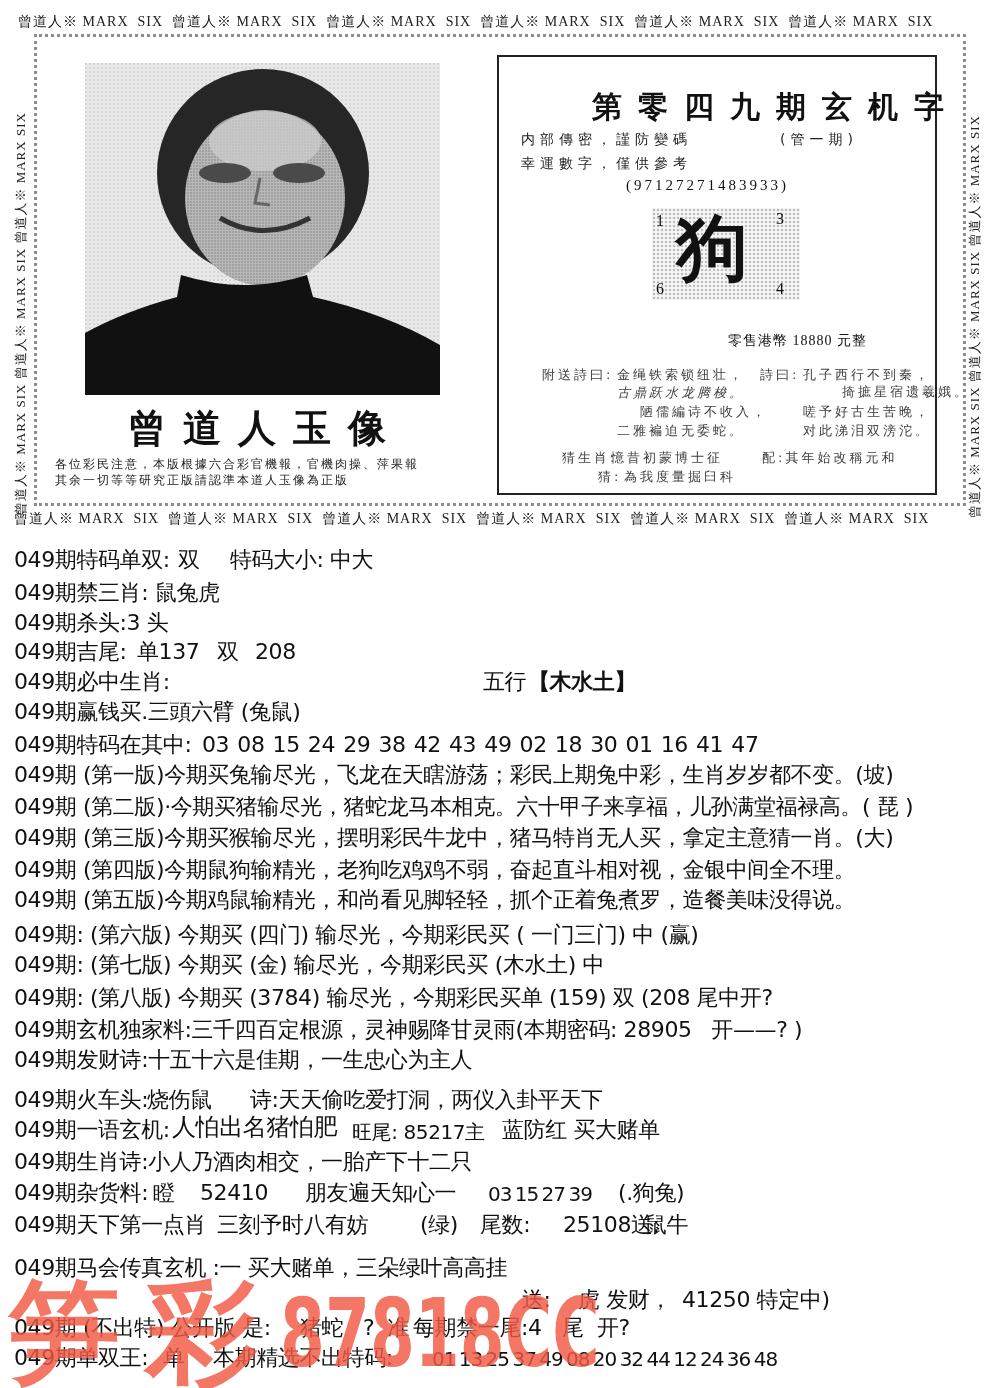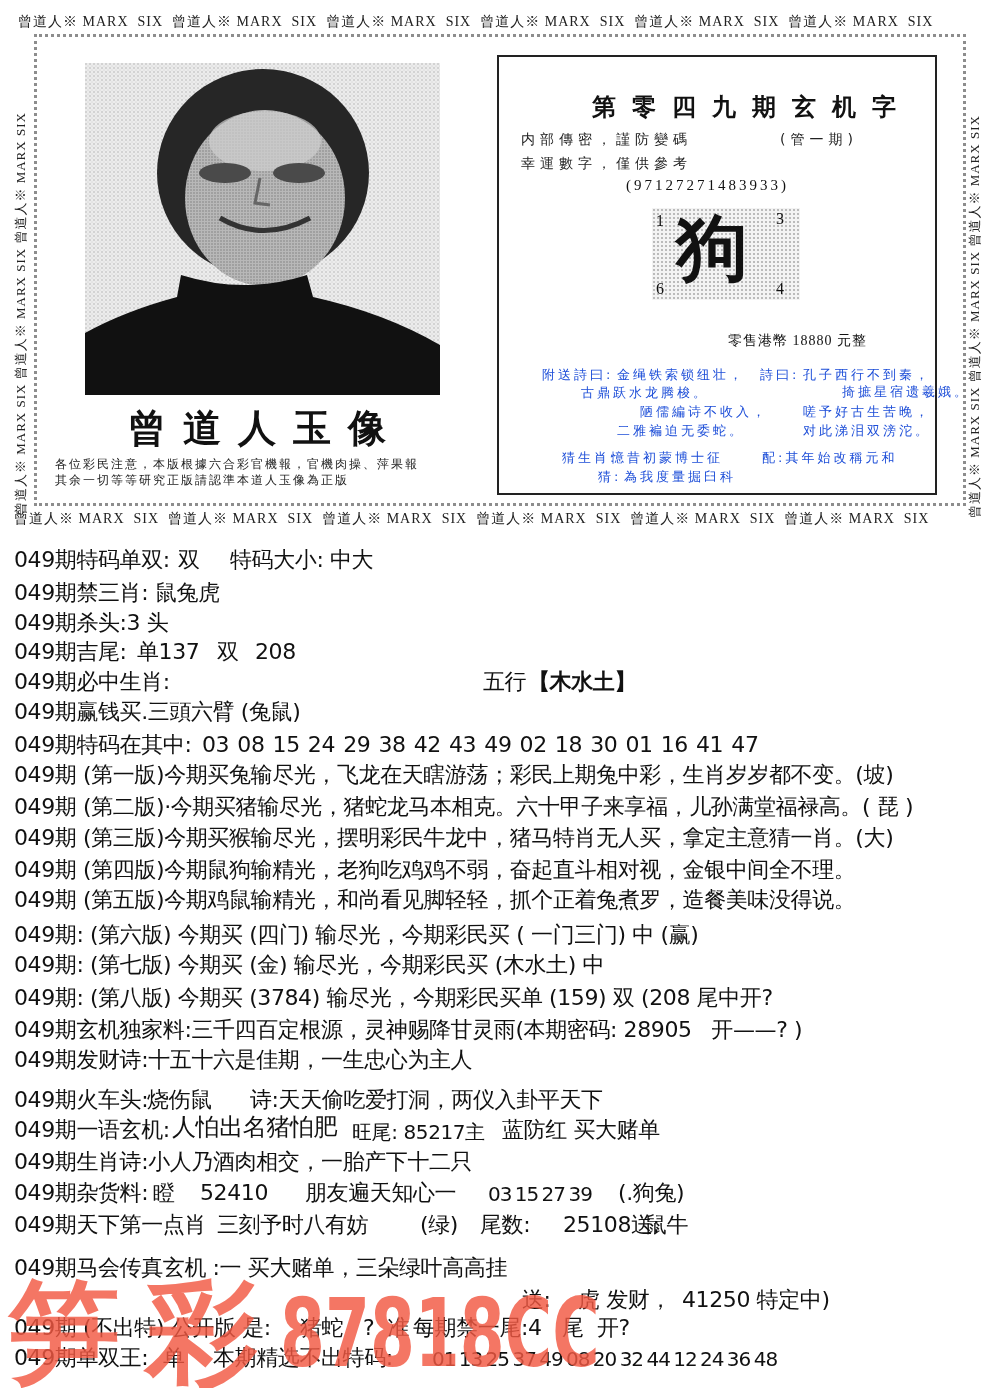--- a/index.html
+++ b/index.html
@@ -29,33 +29,33 @@
   .portrait { position: absolute; left: 85px; top: 63px; width: 355px; height: 332px; }
   .caption {
     position: absolute; left: 128px; top: 404px; font-size: 38px; font-weight: bold;
     letter-spacing: 17px; line-height: 48px; white-space: pre;
     font-family: "DejaVu Serif", "Liberation Serif", serif;
   }
   .notice { position: absolute; left: 55px; font-size: 12px; letter-spacing: 2px; line-height: 15px; white-space: pre; color: #222; }
   
   .xbox { position: absolute; left: 497px; top: 55px; width: 436px; height: 436px; border: 2px solid #222; }
   .serif { font-family: "DejaVu Serif", "Liberation Serif", serif; }
-  .x-title { left: 592px; top: 92px; font-size: 24px; font-weight: bold; letter-spacing: 16px; line-height: 30px; }
+  .x-title { left: 592px; top: 92px; font-size: 30px; font-weight: bold; letter-spacing: 16px; line-height: 30px; }
   .x-small { font-size: 14px; letter-spacing: 5px; line-height: 18px; color: #222; }
   .x-lucky { left: 626px; top: 176px; font-size: 15px; letter-spacing: 3px; line-height: 18px; font-family: "Liberation Serif", serif; }
   .stipple {
     position: absolute; left: 652px; top: 208px; width: 148px; height: 92px;
     background-color: #f3f3f3;
     background-image: radial-gradient(#b9b9b9 0.7px, transparent 1.1px);
     background-size: 4px 4px;
   }
   .corner { font-size: 16px; line-height: 18px; font-family: "Liberation Serif", serif; }
   .big-char { left: 676px; top: 206px; font-size: 72px; font-weight: bold; line-height: 84px; font-family: "DejaVu Serif", serif; }
   .price { left: 728px; top: 332px; font-size: 14px; letter-spacing: 1px; line-height: 18px; font-family: "Liberation Serif", serif; }
-  .poem { font-size: 13px; letter-spacing: 3px; line-height: 16px; color: #1d4ed8; }
+  .poem { font-size: 13px; letter-spacing: 3px; line-height: 16px; color: #404040; }
   
   .line { position: absolute; left: 0; width: 997px; height: 28px; }
   .seg { position: absolute; top: 0; white-space: pre; font-size: 22px; line-height: 26px; letter-spacing: -0.4px; }
   .bold { font-weight: bold; }
   .nums { word-spacing: 1.5px; }
   .tight { font-size: 20px; letter-spacing: -1px; word-spacing: -2px; }
   .big { font-size: 24px; }
   .smaller { font-size: 20px; }
   
   .wm-cjk {
@@ -115,21 +115,21 @@
 <div class="stipple"></div>
 <div class="abs corner" style="left:656px; top:212px;">1</div>
 <div class="abs corner" style="left:776px; top:210px;">3</div>
 <div class="abs corner" style="left:656px; top:280px;">6</div>
 <div class="abs corner" style="left:776px; top:280px;">4</div>
 <div class="abs big-char">狗</div>
 <div class="abs price">零售港幣 18880 元整</div>
 
 <div class="abs poem" style="left:542px; top:367px;">附送詩曰:</div>
 <div class="abs poem" style="left:617px; top:367px;">金绳铁索锁纽壮，</div>
-<div class="abs poem" style="left:581px; top:385px;">古鼎跃水龙腾梭。</div>
+<div class="abs poem" style="left:617px; top:385px;font-style:italic;">古鼎跃水龙腾梭。</div>
 <div class="abs poem" style="left:617px; top:404px;margin-left:23px;">陋儒編诗不收入，</div>
 <div class="abs poem" style="left:617px; top:423px;">二雅褊迫无委蛇。</div>
 <div class="abs poem" style="left:760px; top:367px;">詩曰:</div>
 <div class="abs poem" style="left:803px; top:367px;">孔子西行不到秦，</div>
 <div class="abs poem" style="left:803px; top:384px;margin-left:39px;">掎摭星宿遗羲娥。</div>
 <div class="abs poem" style="left:803px; top:404px;">嗟予好古生苦晚，</div>
 <div class="abs poem" style="left:803px; top:423px;">对此涕泪双滂沱。</div>
 <div class="abs poem" style="left:562px; top:450px;">猜生肖:</div>
 <div class="abs poem" style="left:611px; top:450px;">憶昔初蒙博士征</div>
 <div class="abs poem" style="left:762px; top:450px;">配:其年始改稱元和</div>

